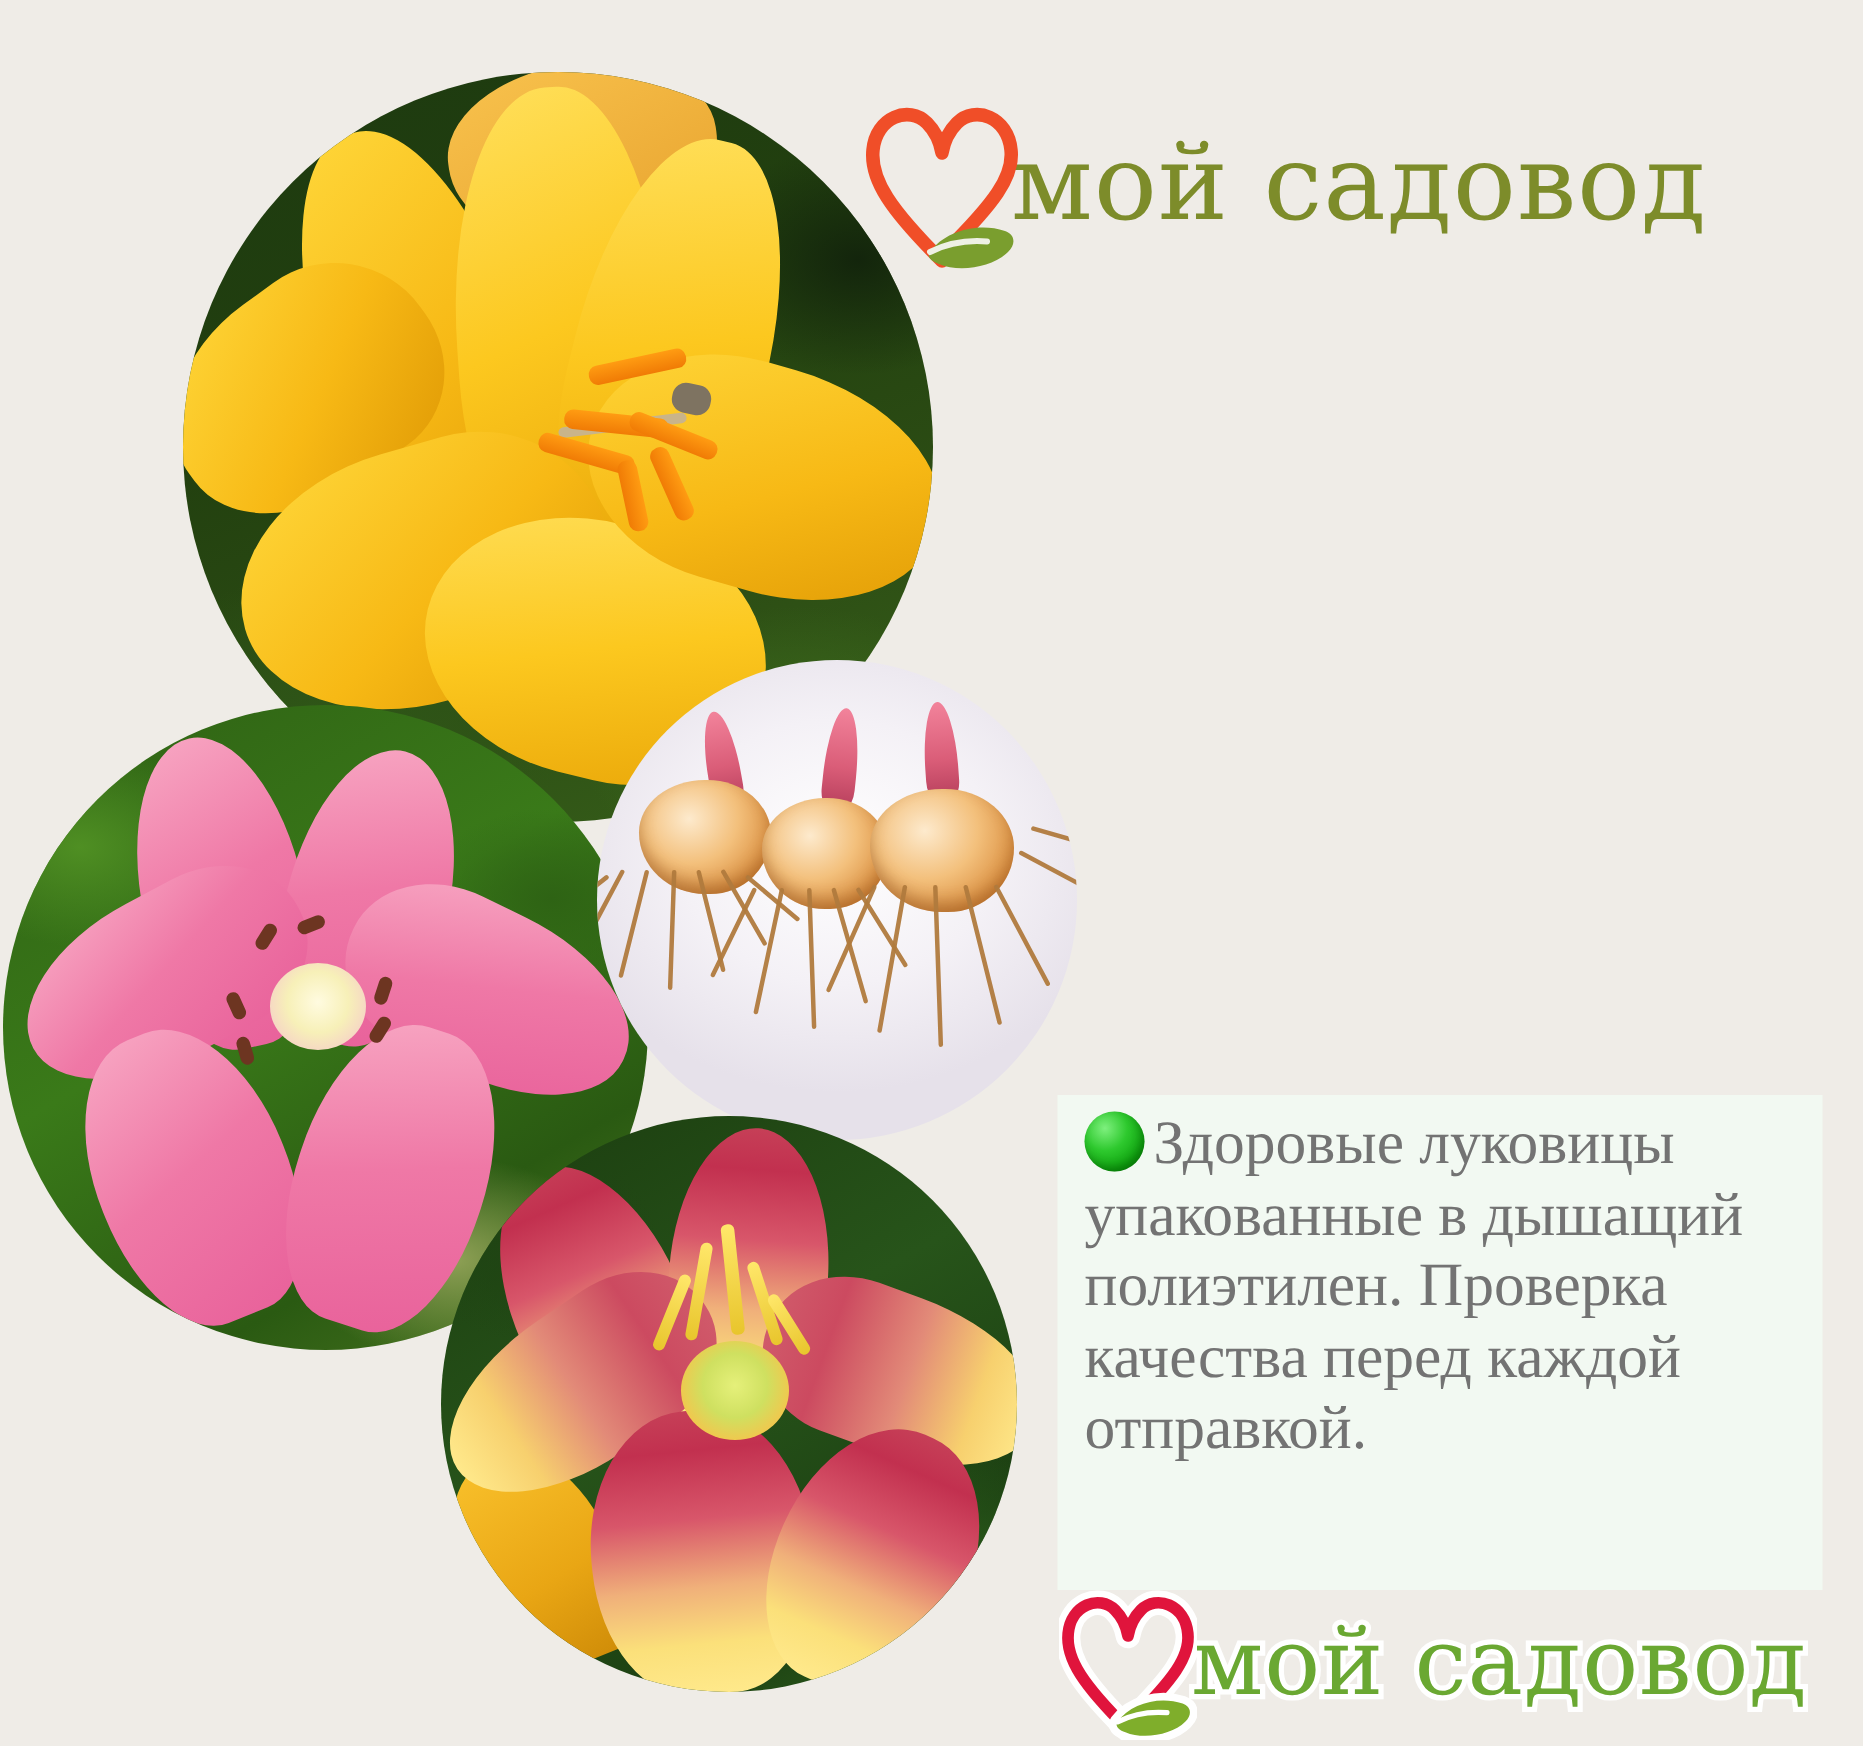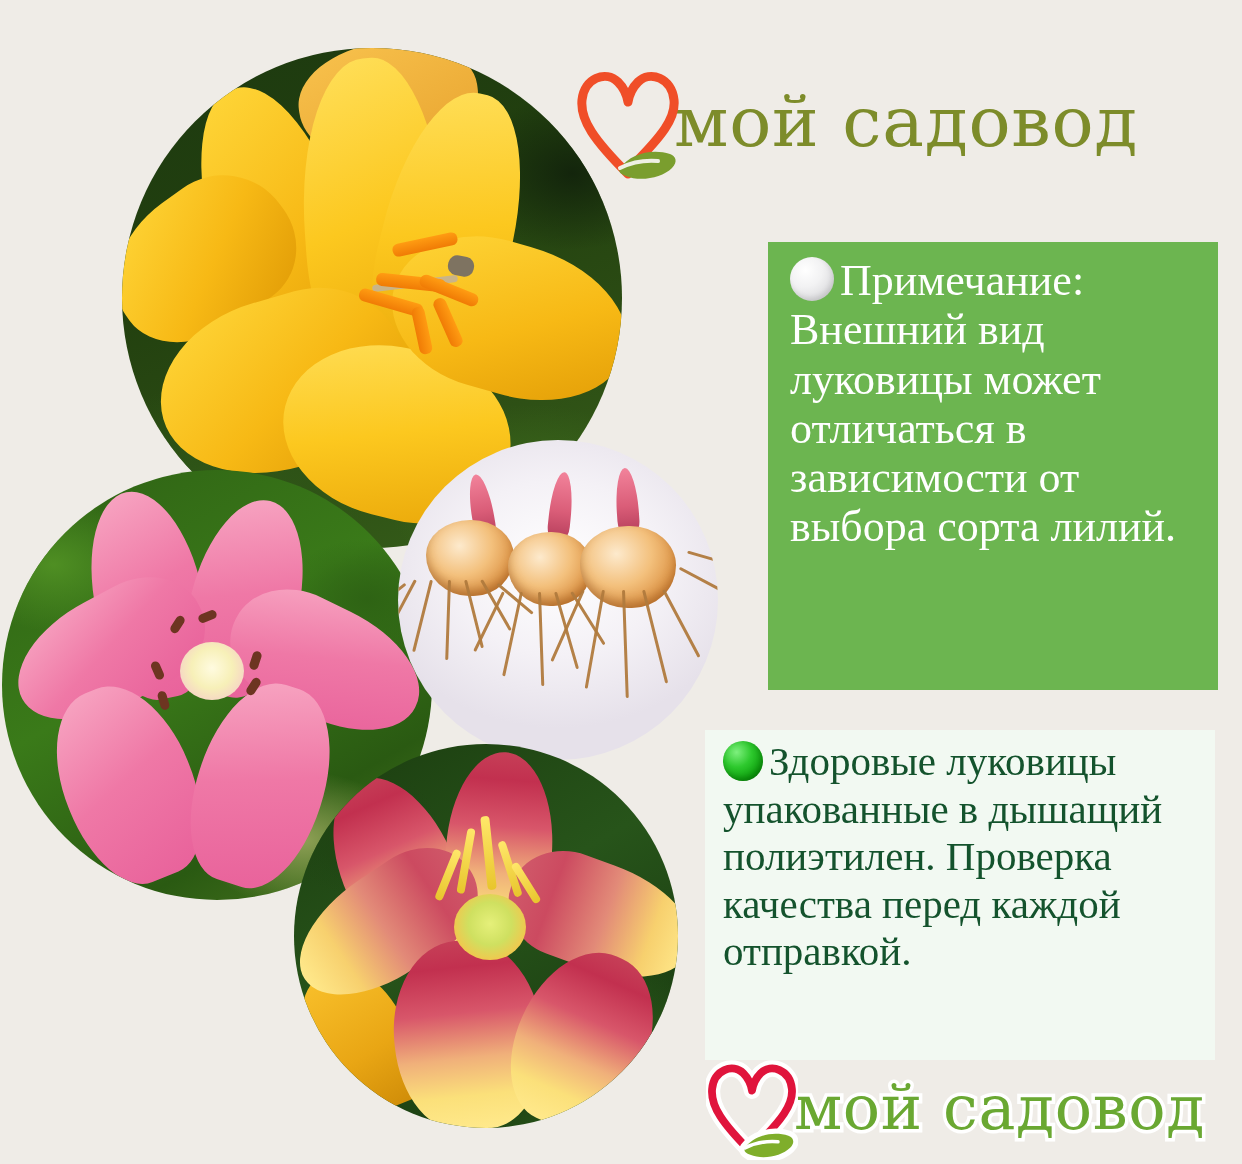--- a/index.html
+++ b/index.html
@@ -128,21 +128,21 @@
     color:#ffffff;
     padding:14px 18px 10px 22px;
   }
   #quality-box{
     left:705px;top:730px;width:510px;height:330px;
     background:#f2f9f2;
     color:#5fa05f;
     padding:8px 14px 10px 18px;
   }
   .infobox p{margin:0;font-size:44px;line-height:1.12;}
-  #quality-box p{font-size:41px;line-height:1.16;color:#14532d;}
+  #quality-box p{font-size:41px;line-height:1.16;color:#737373;}
   .bullet{display:inline-block;vertical-align:-6px;width:44px;height:44px;border-radius:50%;margin-right:6px;}
   .bullet.white{background:radial-gradient(circle at 35% 30%, #ffffff 0%, #f2f2f3 40%, #d6d6d9 85%, #c3c3c7 100%);
                 box-shadow:inset -2px -3px 5px rgba(0,0,0,.10);}
   .bullet.green{width:40px;height:40px;
                 background:radial-gradient(circle at 34% 28%, #7ef07e 0%, #2ec92e 38%, #0fa40f 72%, #0a7d0a 100%);
                 box-shadow:inset -2px -3px 6px rgba(0,60,0,.35);}
 </style>
 </head>
 <body>
 
@@ -250,25 +250,20 @@
         <path d="M52 112 C 18 78, 4 58, 6 38 C 8 16, 30 8, 42 20 C 48 26, 51 34, 52 40
                  C 53 34, 56 26, 62 20 C 74 8, 96 16, 98 38 C 100 56, 86 74, 56 104" fill="none" stroke="#f04e28" stroke-width="9" stroke-linecap="round" stroke-linejoin="round"></path>
         <path d="M44 106 C 54 92, 76 86, 94 92 C 100 94, 102 100, 96 106
                  C 86 116, 64 120, 50 114 C 44 112, 42 109, 44 106 Z" fill="#7a9e2e"></path>
         <path d="M44 106 C 56 100, 70 98, 82 99" fill="none" stroke="#eef0e4" stroke-width="4" stroke-linecap="round"></path>
       </svg>
     </div>
     <span class="wordmark">мой садовод</span>
   </div>
 
-  <div class="infobox" id="note-box">
-    <p>
-      <span class="bullet white"></span><span>Примечание: Внешний вид луковицы может отличаться в зависимости от выбора сорта лилий.</span>
-    </p>
-  </div>
 
   <div class="infobox" id="quality-box">
     <p>
       <span class="bullet green"></span><span>Здоровые луковицы упакованные в дышащий полиэтилен. Проверка качества перед каждой отправкой.</span>
     </p>
   </div>
 
   <div class="logo" id="logo-bottom">
     <div class="mark">
       <svg viewBox="0 0 104 120" width="92" height="104" aria-hidden="true">

